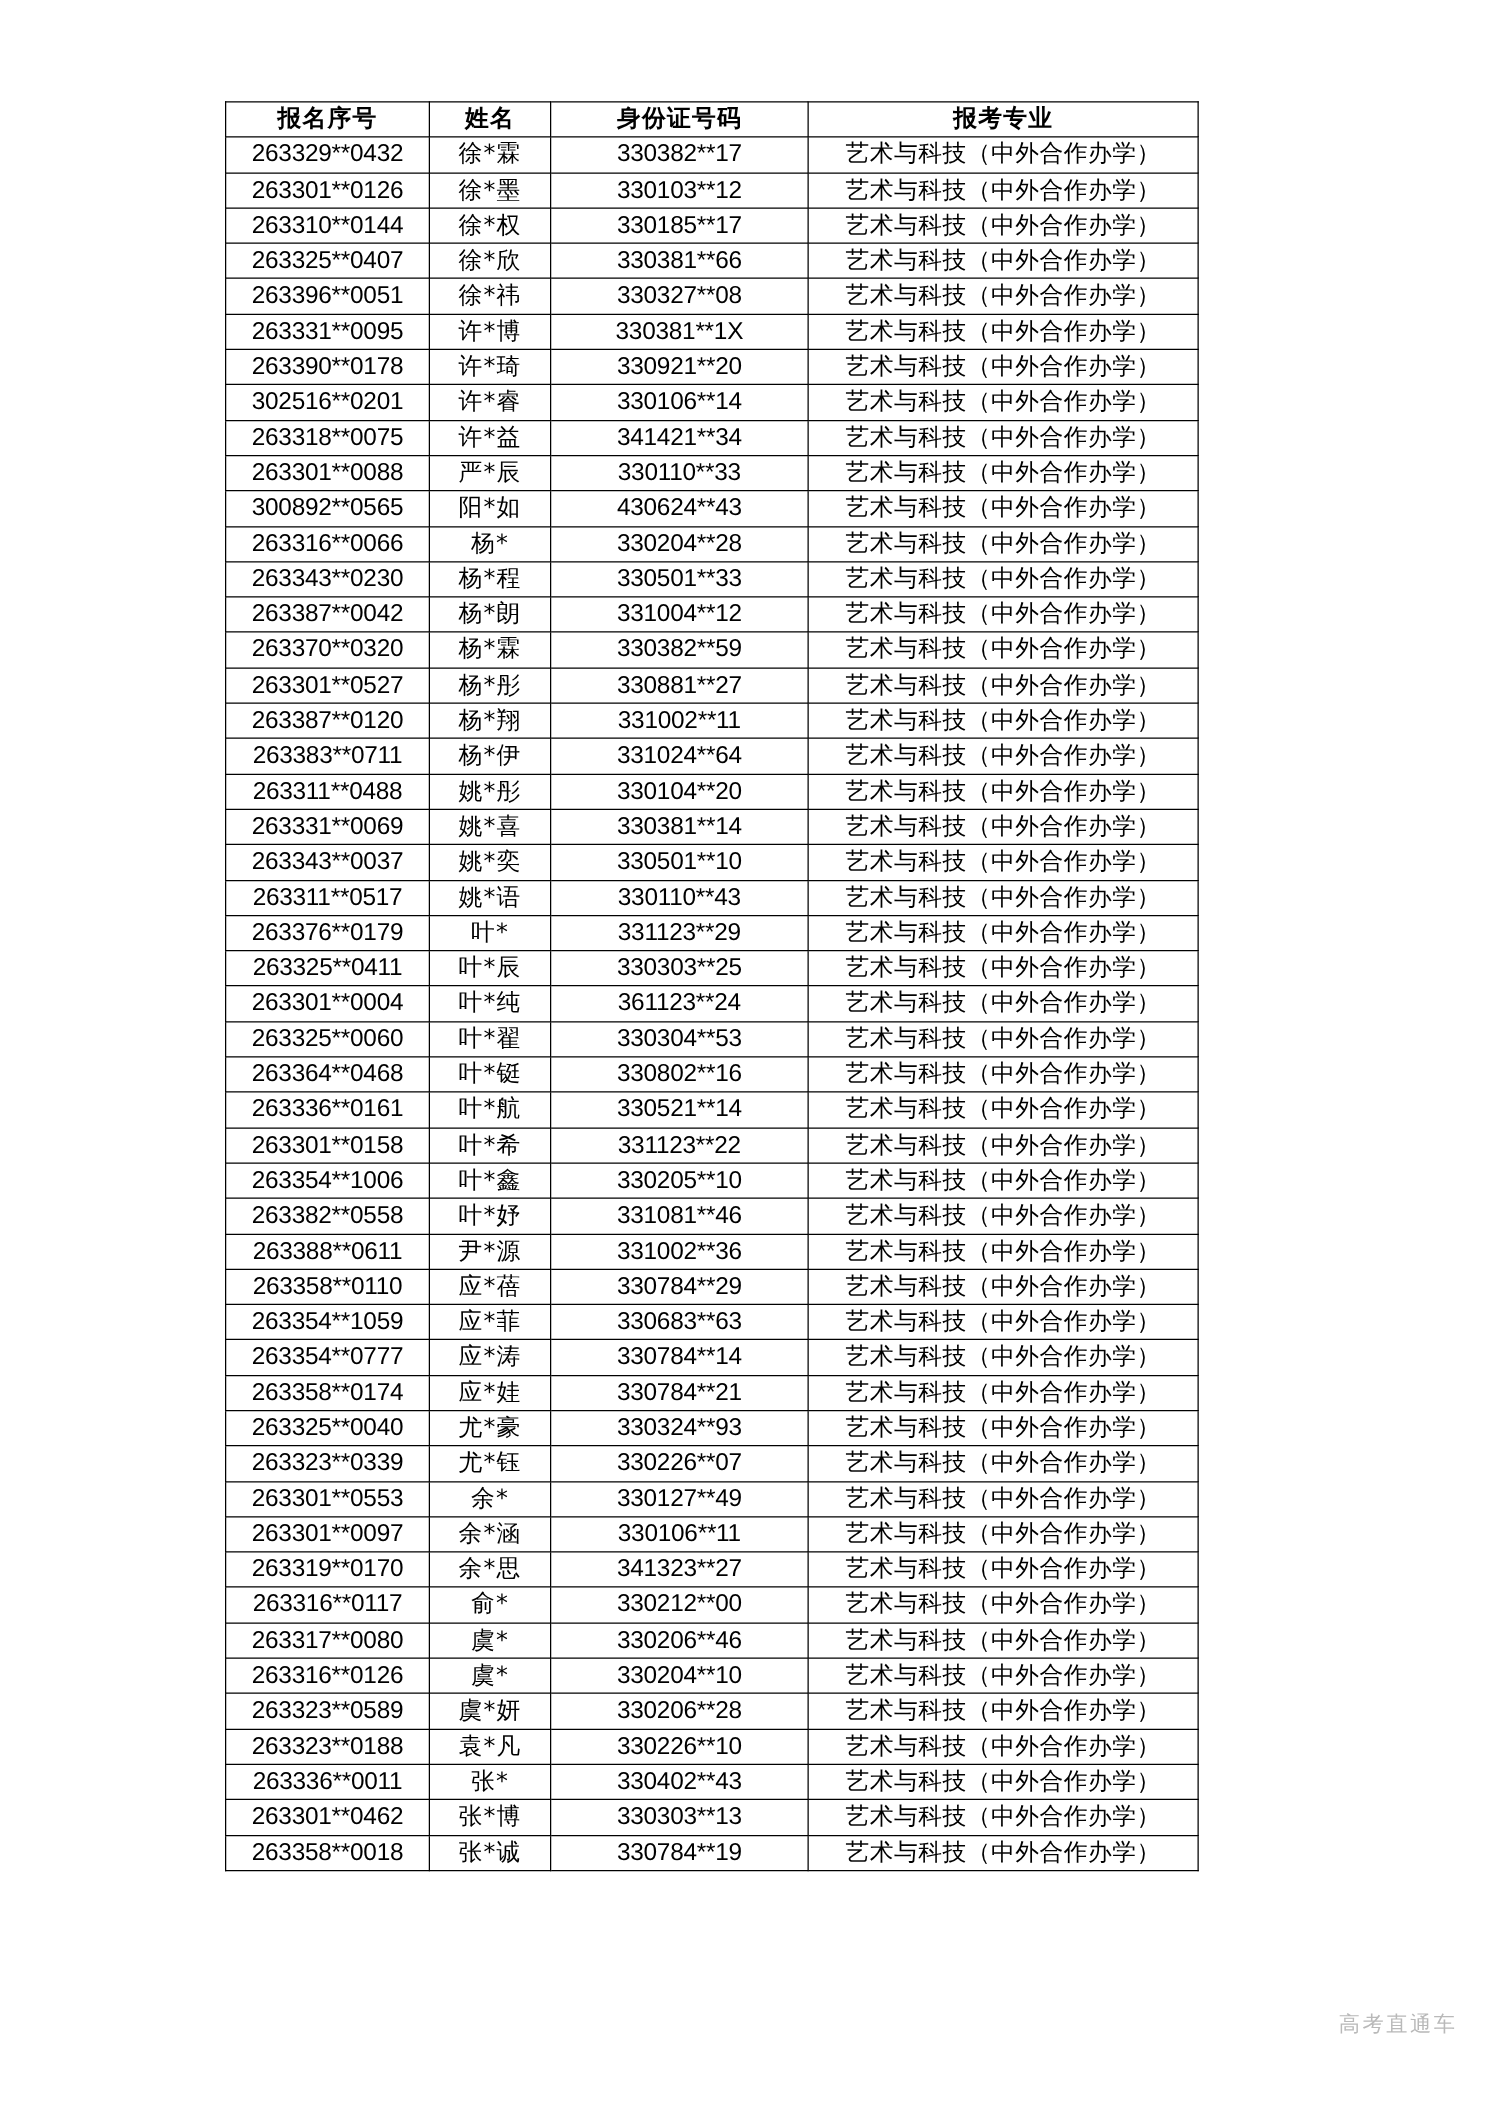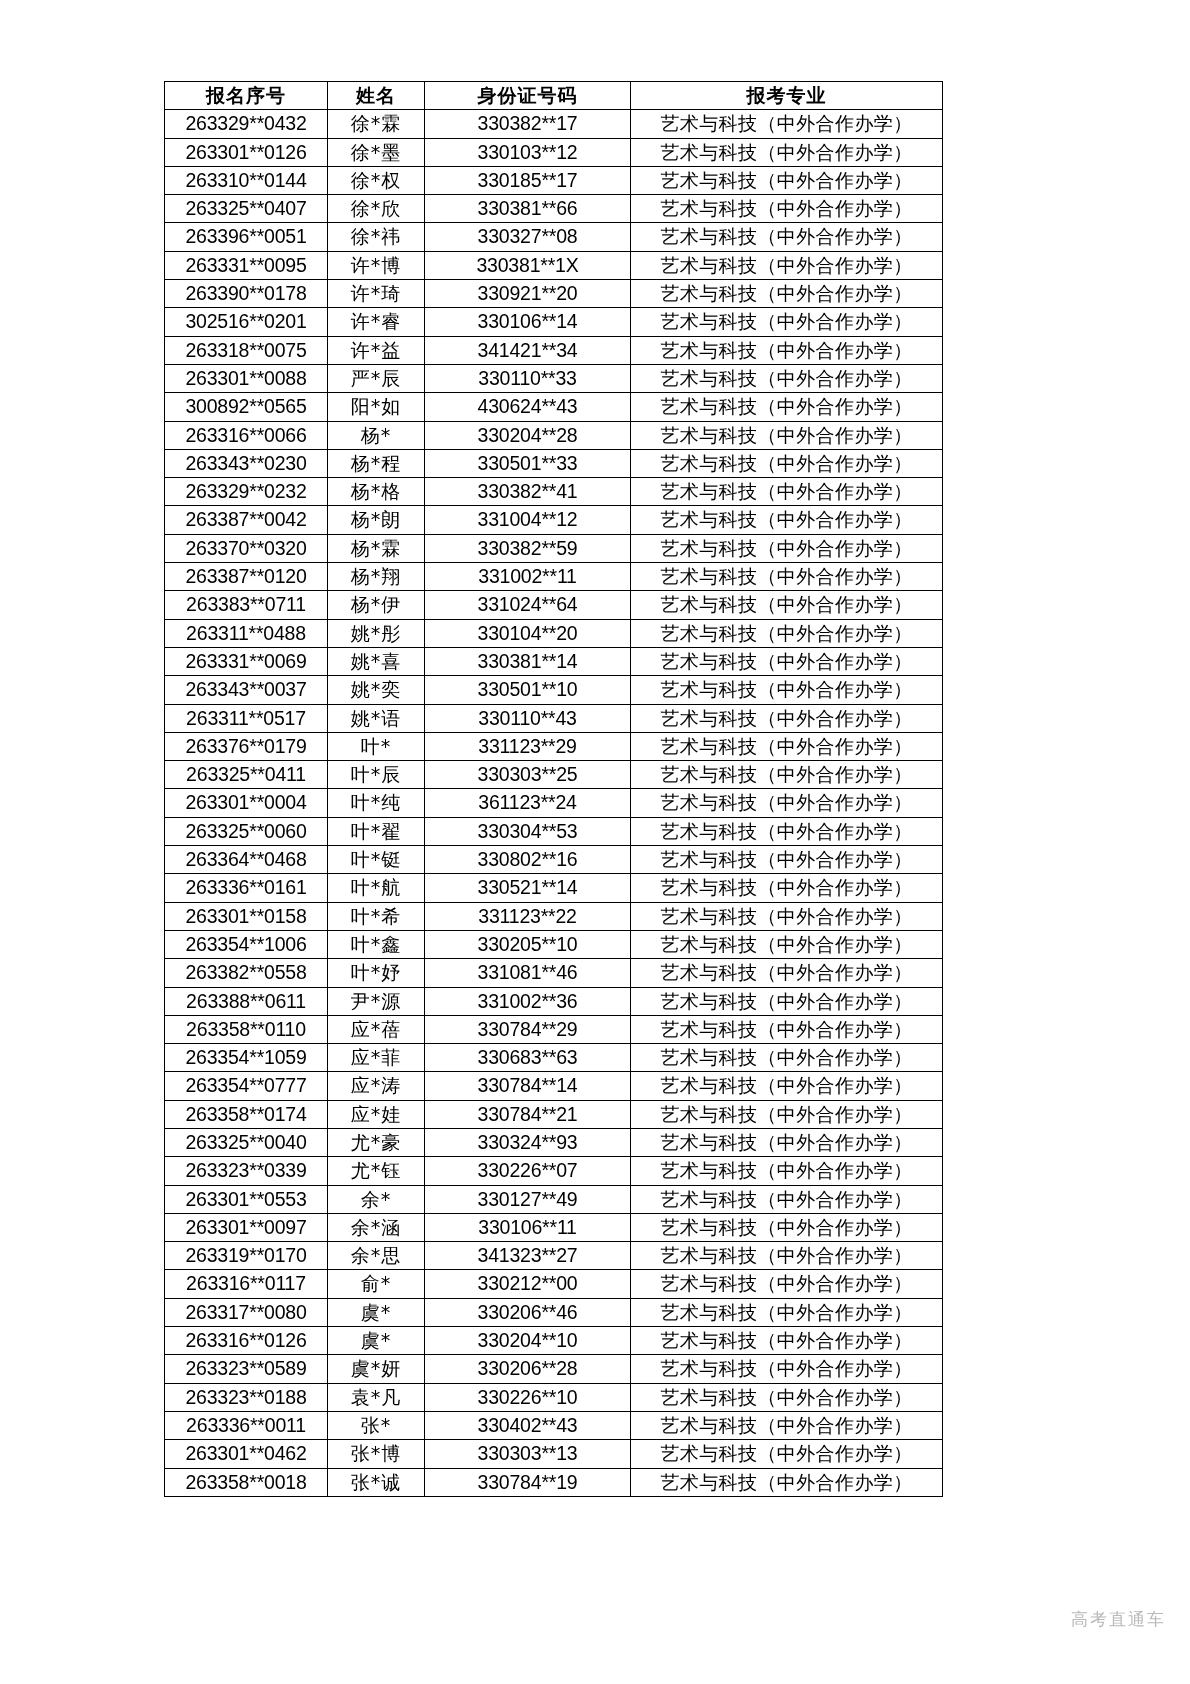--- a/index.html
+++ b/index.html
@@ -19,21 +19,21 @@
   .page {
     position: absolute;
     left: 0;
     top: 0;
     width: 1190px;
     height: 1684px;
   }
 
   .table-wrap {
     position: absolute;
-    left: 164px;
+    left: 180px;
     top: 81px;
     width: 778px;
   }
 
   table.roster {
     border-collapse: collapse;
     table-layout: fixed;
     width: 778px;
     background: #ffffff;
   }
@@ -186,38 +186,38 @@
             <td class="num">330204**28</td>
             <td class="major">艺术与科技（中外合作办学）</td>
           </tr>
           <tr>
             <td class="num">263343**0230</td>
             <td class="name">杨*程</td>
             <td class="num">330501**33</td>
             <td class="major">艺术与科技（中外合作办学）</td>
           </tr>
           <tr>
-            <td class="num">263329**0232</td>
-            <td class="name">杨*格</td>
-            <td class="num">330382**41</td>
-            <td class="major">艺术与科技（中外合作办学）</td>
-          </tr>
-          <tr>
             <td class="num">263387**0042</td>
             <td class="name">杨*朗</td>
             <td class="num">331004**12</td>
             <td class="major">艺术与科技（中外合作办学）</td>
           </tr>
           <tr>
             <td class="num">263370**0320</td>
             <td class="name">杨*霖</td>
             <td class="num">330382**59</td>
             <td class="major">艺术与科技（中外合作办学）</td>
           </tr>
           <tr>
+            <td class="num">263301**0527</td>
+            <td class="name">杨*彤</td>
+            <td class="num">330881**27</td>
+            <td class="major">艺术与科技（中外合作办学）</td>
+          </tr>
+          <tr>
             <td class="num">263387**0120</td>
             <td class="name">杨*翔</td>
             <td class="num">331002**11</td>
             <td class="major">艺术与科技（中外合作办学）</td>
           </tr>
           <tr>
             <td class="num">263383**0711</td>
             <td class="name">杨*伊</td>
             <td class="num">331024**64</td>
             <td class="major">艺术与科技（中外合作办学）</td>

